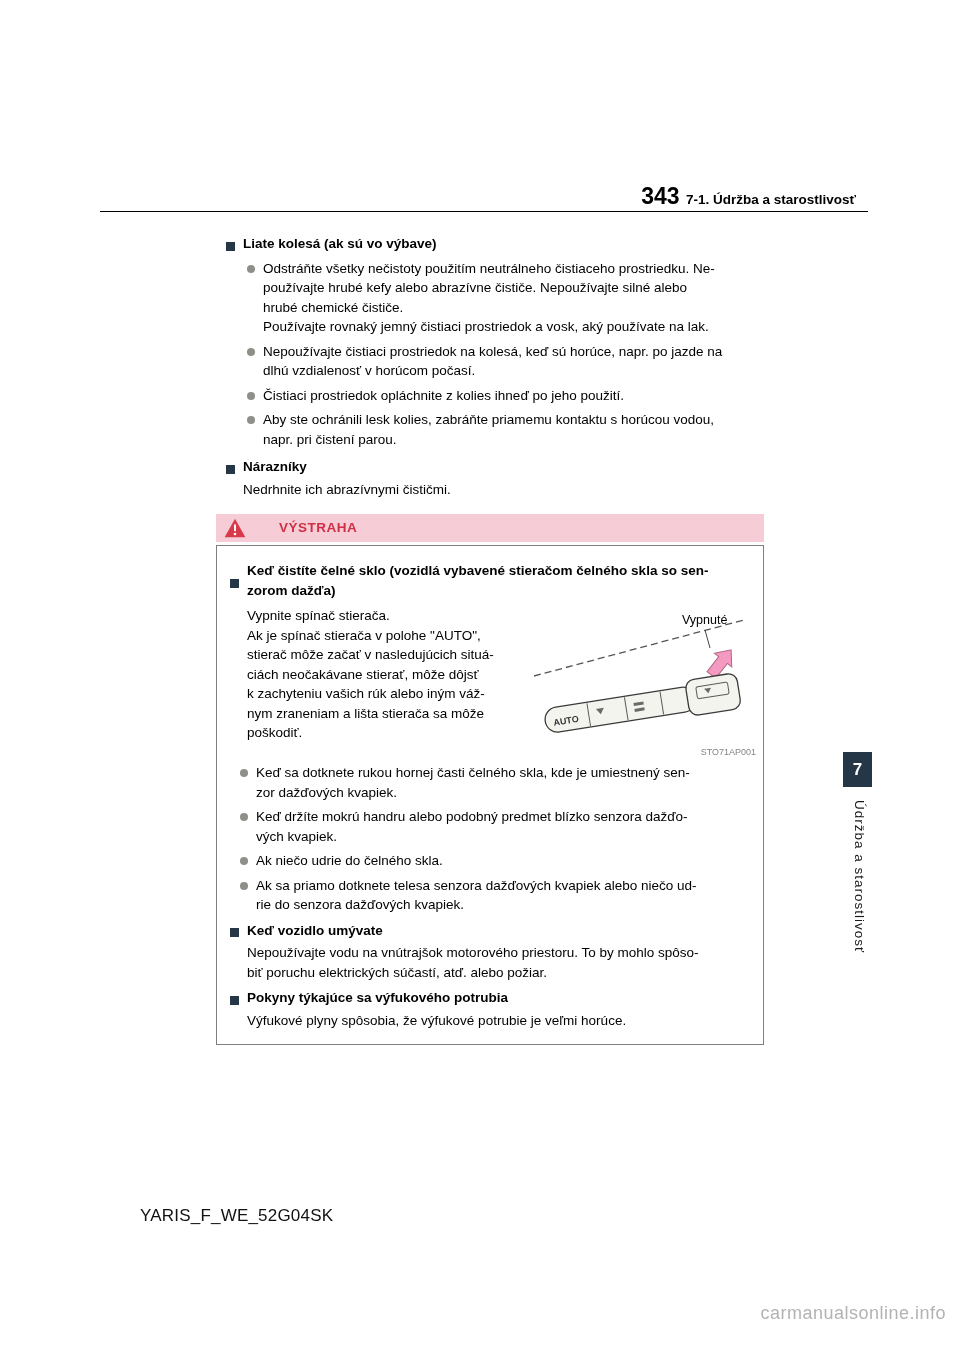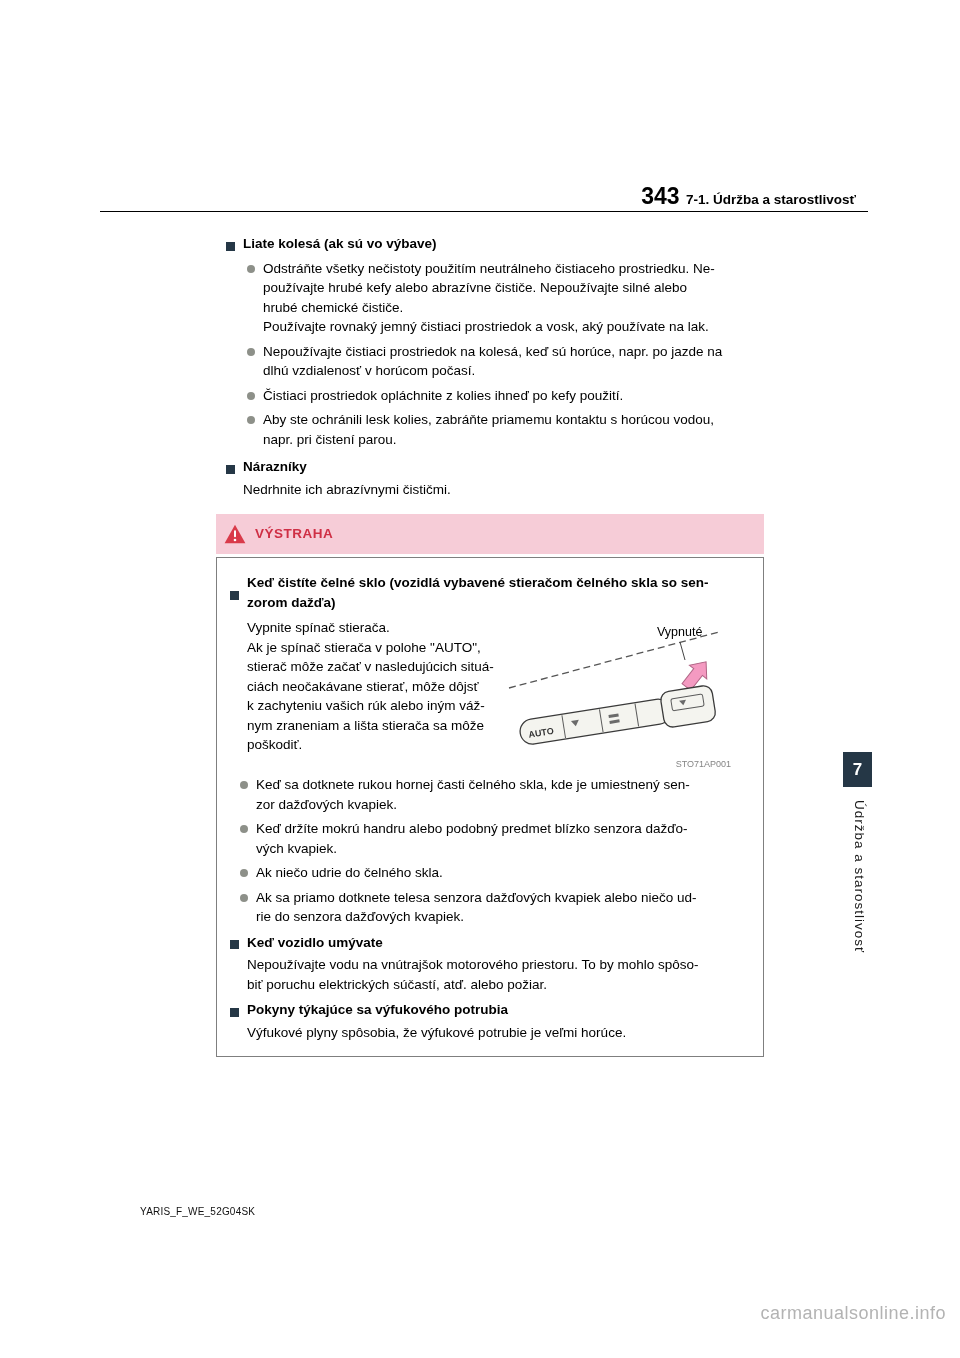--- a/index.html
+++ b/index.html
@@ -17,44 +17,44 @@
   .content { position:absolute; top:226px; left:226px; width:532px; font-size:13.5px; line-height:19.5px; }
   .h-row { display:flex; align-items:center; font-weight:bold; margin-top:8px; }
   .sq { flex:0 0 auto; width:9px; height:9px; background:#253746; margin:5px 8px 0 0; }
   .pre { white-space:pre-line; }
   .bullet { display:flex; align-items:flex-start; margin:5px 0 0 21px; }
   .dot { flex:0 0 auto; width:8px; height:8px; border-radius:50%; background:#8d9089; margin:6px 8px 0 0; }
   .plain { margin:3px 0 0 17px; }
 
   
   .warn { margin-top:15px; margin-left:-10px; width:548px; }
-  .warn-band { display:flex; align-items:center; background:#f6ccd7; height:40px; padding:0 8px; }
+  .warn-band { display:flex; align-items:center; background:#f6ccd7; height:28px; padding:0 8px;gap:24px; }
   .warn-title { color:#cf2f45; font-weight:bold; font-size:13.5px; letter-spacing:0.5px; margin-left:9px; }
-  .warn-box { border:1px solid #7f7f7f; margin-top:3px; padding:9px 28px 14px 13px; font-size:13.5px; line-height:19.5px; }
+  .warn-box { border:1px solid #7f7f7f; margin-top:3px; padding:9px 3px 14px 13px; font-size:13.5px; line-height:19.5px; }
   .warn-box .h-row { margin-top:6px; }
   .warn-box .plain { margin-left:17px; }
   .warn-box .bullet { margin-left:10px; }
   .fig-row { display:flex; margin:6px 0 4px 17px; }
   .fig-text { width:290px; }
   .figure { width:230px; position:relative; }
   .fig-svg { width:230px; height:152px; display:block; }
   .dash { fill:none; stroke:#555; stroke-width:1.3; stroke-dasharray:7 4; }
   .thin { fill:none; stroke:#444; stroke-width:1; }
   .stalk { fill:#f4f4ef; stroke:#3a3a3a; stroke-width:1.3; }
   .stalk-detail { fill:none; stroke:#5a5a5a; stroke-width:1; }
   .glyph { fill:#6a6a6a; }
 
   
   .chapter-tab { position:absolute; top:752px; right:88px; width:29px; height:35px; background:#253746; color:#fff;
                  display:flex; align-items:center; justify-content:center; font-size:17px; font-weight:bold; }
   .chapter-label { position:absolute; top:800px; right:93px; writing-mode:vertical-rl; text-orientation:mixed;
                    font-size:13.5px; color:#1a1a1a; letter-spacing:1px; }
 
   
-  .doc-code { position:absolute; left:140px; top:1206px; font-size:10px; letter-spacing:0.2px; color:#111; }
+  .doc-code { position:absolute; left:140px; top:1206px; font-size:17px; letter-spacing:0.2px; color:#111; }
   .watermark { position:absolute; right:14px; top:1303px; font-size:18px; color:#b3b3b3; letter-spacing:0.5px; }
 </style>
 </head>
 <body>
 
 <div class="page">
 
   <div class="header">
     <span class="pgnum">343</span>
     <span class="sect">7-1. Údržba a starostlivosť</span>
@@ -74,21 +74,21 @@
 hrubé chemické čističe.
 Používajte rovnaký jemný čistiaci prostriedok a vosk, aký používate na lak.</div>
     </div>
     <div class="bullet">
       <span class="dot"></span>
       <div class="pre">Nepoužívajte čistiaci prostriedok na kolesá, keď sú horúce, napr. po jazde na
 dlhú vzdialenosť v horúcom počasí.</div>
     </div>
     <div class="bullet">
       <span class="dot"></span>
-      <div class="pre">Čistiaci prostriedok opláchnite z kolies ihneď po kefy použití.</div>
+      <div class="pre">Čistiaci prostriedok opláchnite z kolies ihneď po jeho použití.</div>
     </div>
     <div class="bullet">
       <span class="dot"></span>
       <div class="pre">Aby ste ochránili lesk kolies, zabráňte priamemu kontaktu s horúcou vodou,
 napr. pri čistení parou.</div>
     </div>
 
     <div class="h-row">
       <span class="sq"></span>
       <span class="pre">Nárazníky</span>

